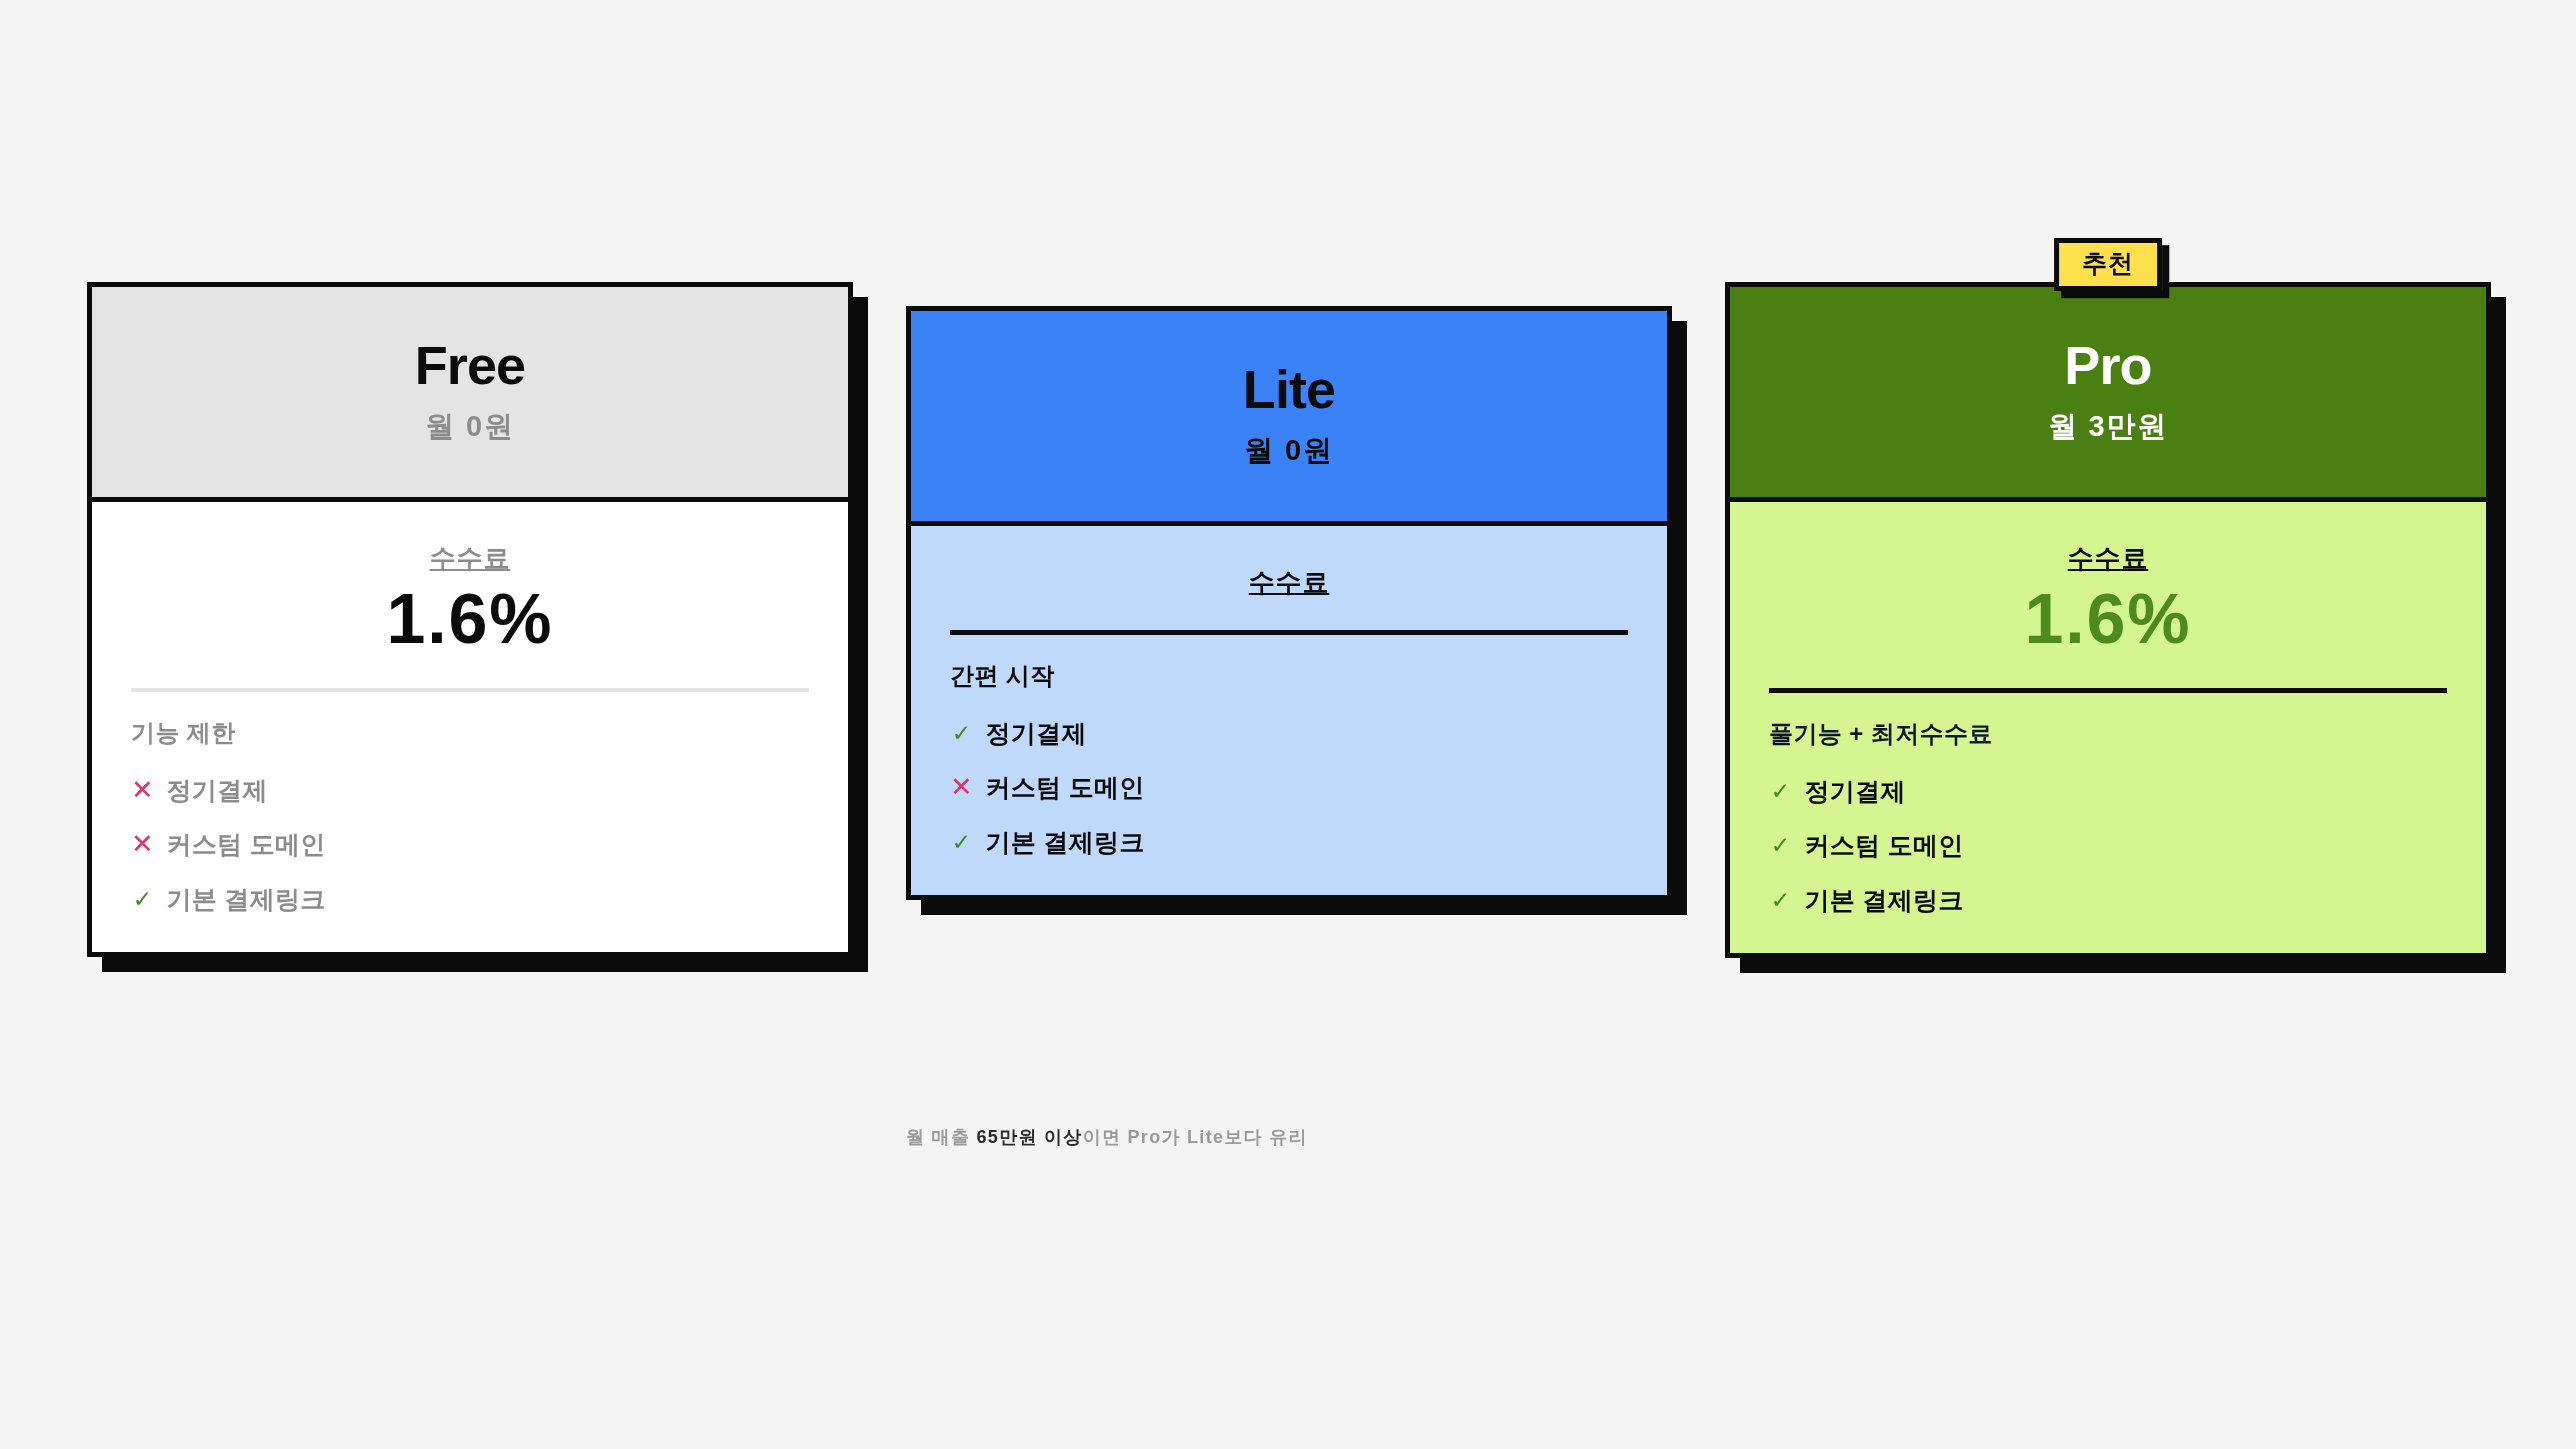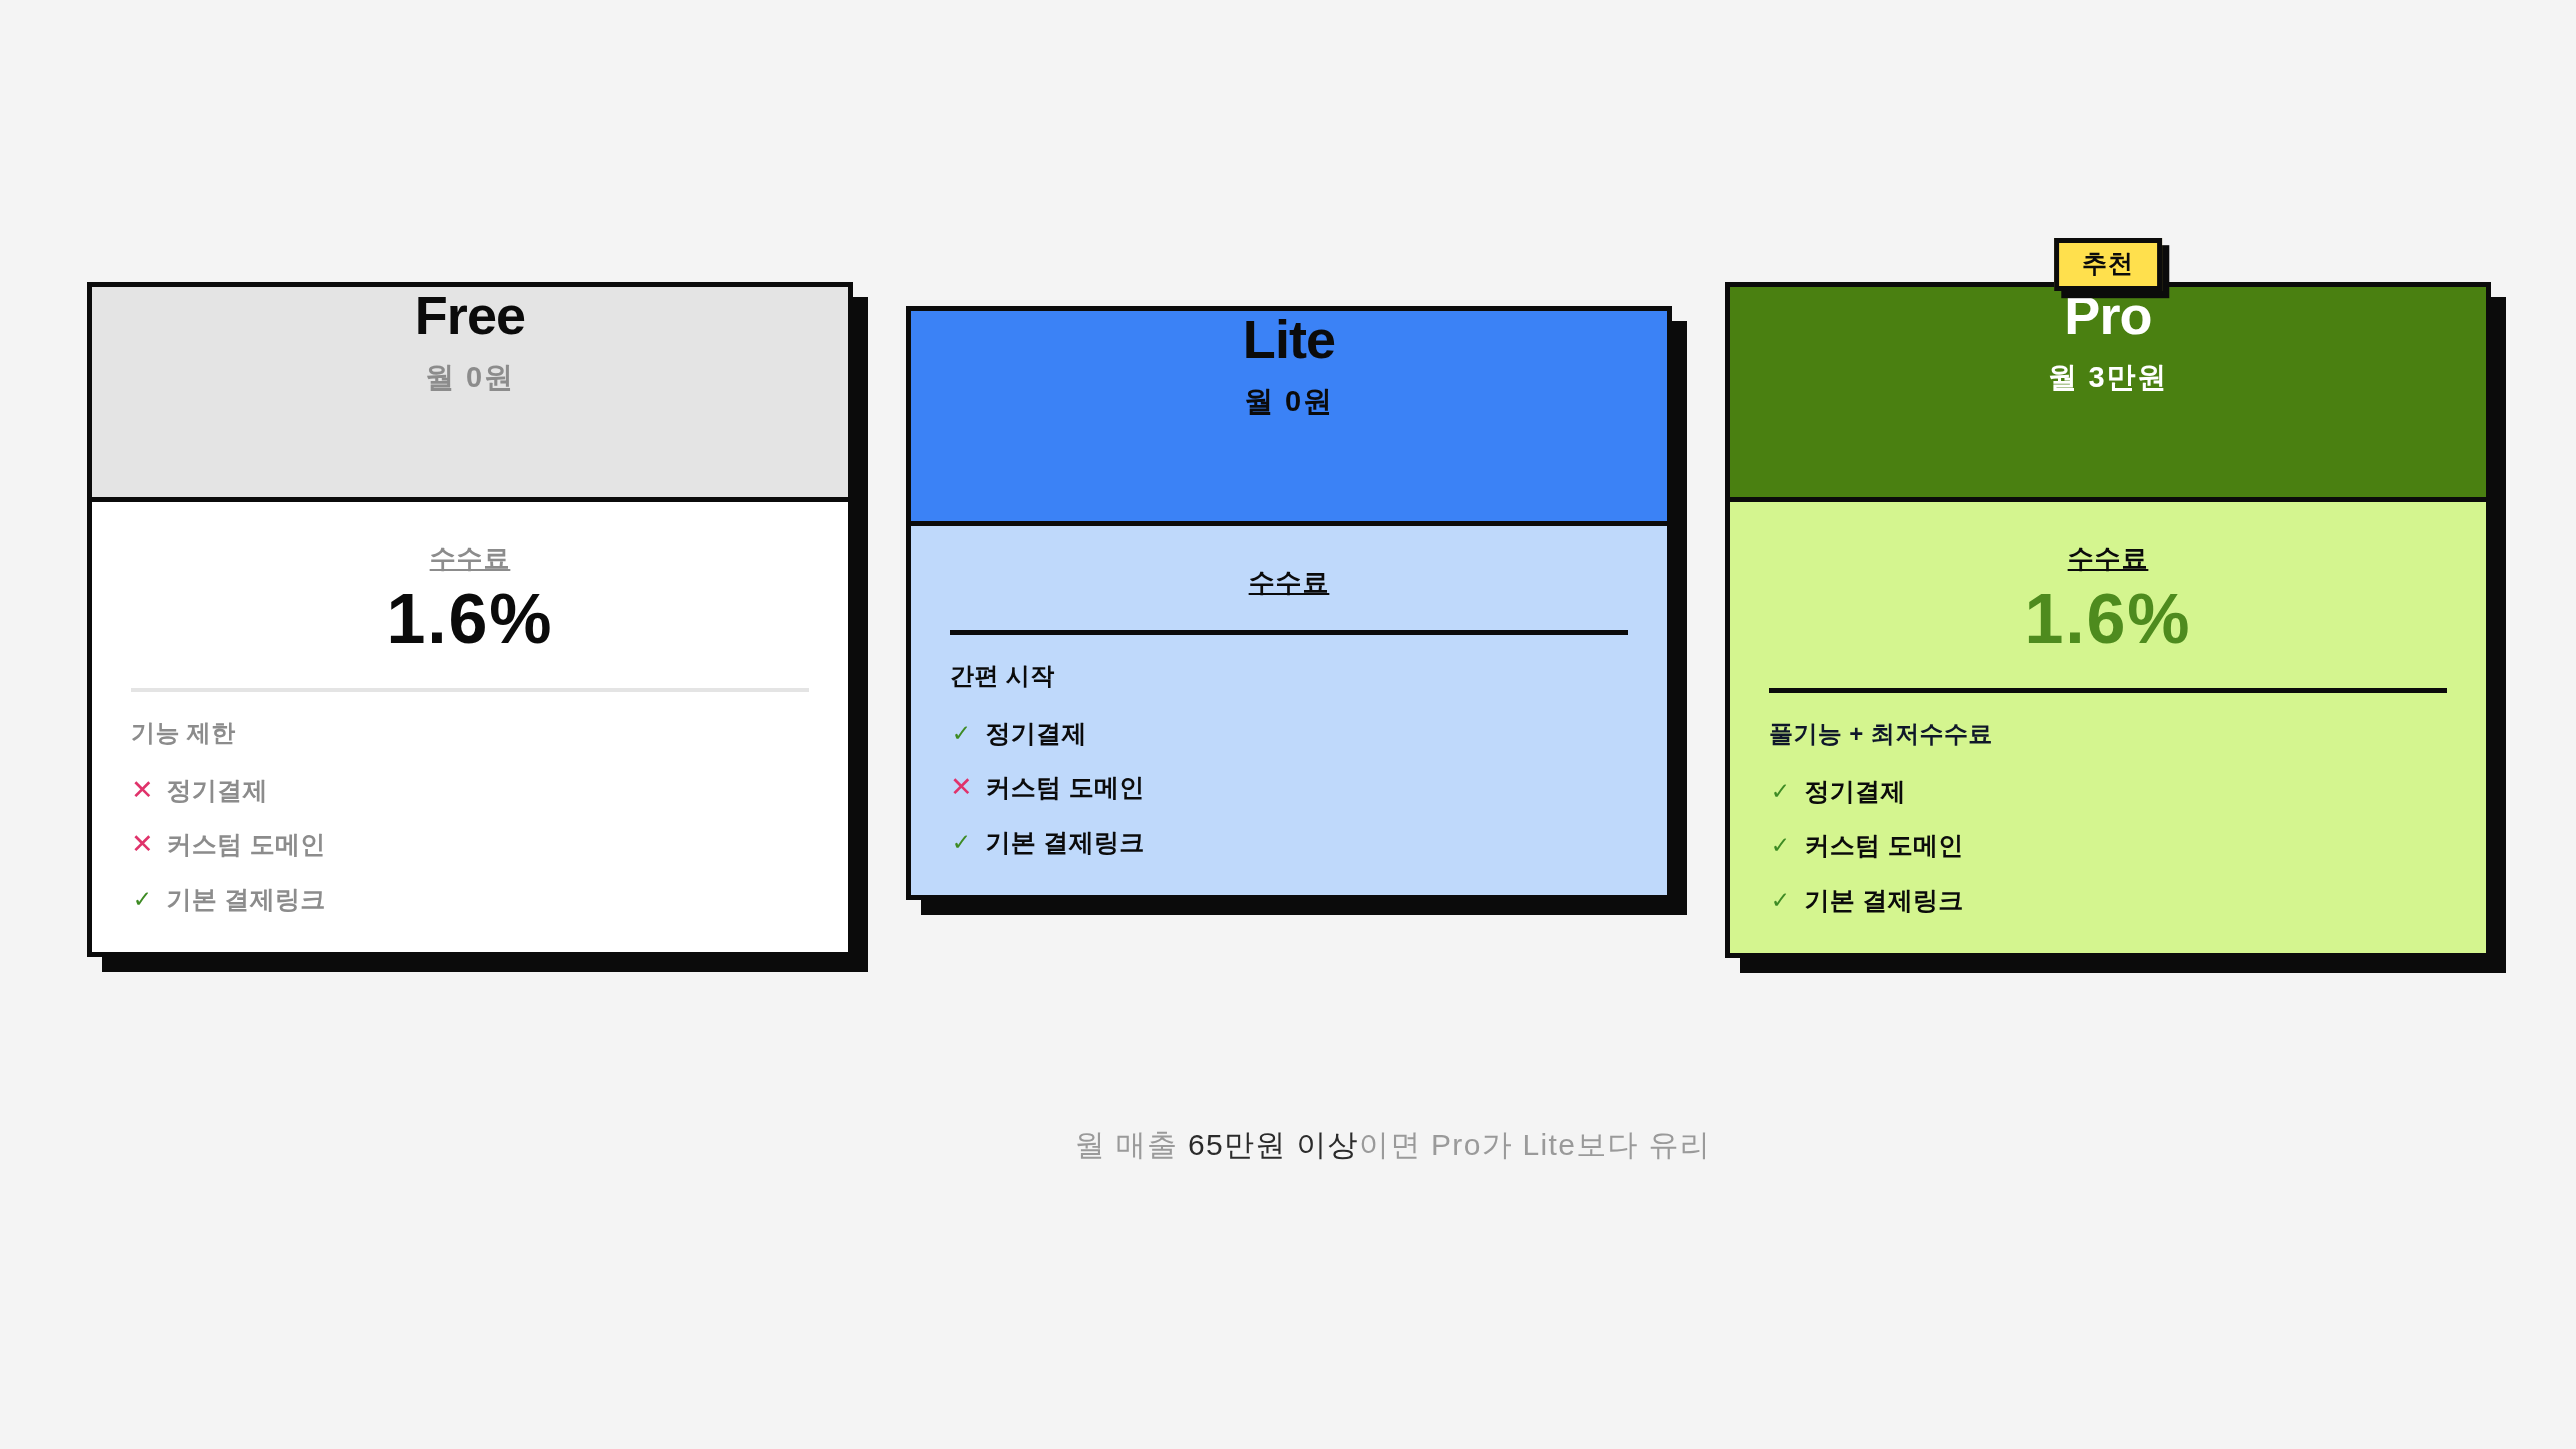--- a/index.html
+++ b/index.html
@@ -33,20 +33,21 @@
   .card-lite { left: 906px; top: 282px; margin-top: 24px; }
   .card-pro  { left: 1725px; top: 282px; }
 
   
   .card-header {
     height: 215px;
     border-bottom: 5.4px solid #0B0B0B;
     display: flex;
     flex-direction: column;
     align-items: center;
+    justify-content: center;
     position: relative;
   }
   .plan-name {
     font-size: 54px;
     font-weight: 700;
     letter-spacing: -0.9px;
     line-height: 1.05;
   }
   .plan-price {
     margin-top: 14.3px;
@@ -166,23 +167,23 @@
   .body-free .feature-text { color: #8C8C8C; }
   .body-lite .feature-text { color: #0B0B0B; }
   .body-pro  .feature-text { color: #0B0B0B; }
 
   
   .footnote {
     position: absolute;
     left: 906px;
     top: 1125px;
     width: 805px;
-    text-align: right;
-    font-size: 30px;
-    font-weight: 400;
+    text-align: left;
+    font-size: 18px;
+    font-weight: 700;
     letter-spacing: 1.3px;
     color: #9A9A9A;
     white-space: nowrap;
   }
   .footnote .strong { color: #2B2B2B; }
 </style>
 </head>
 <body>
 
 <div id="stage">

